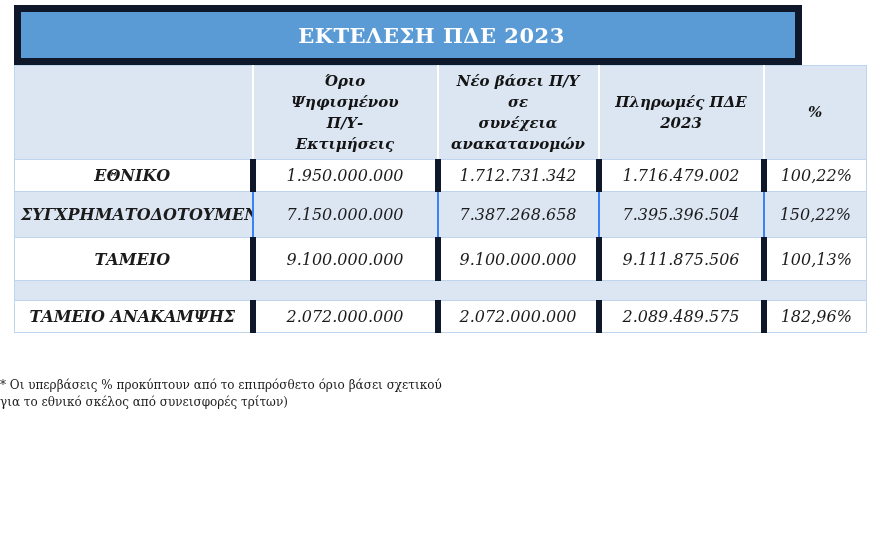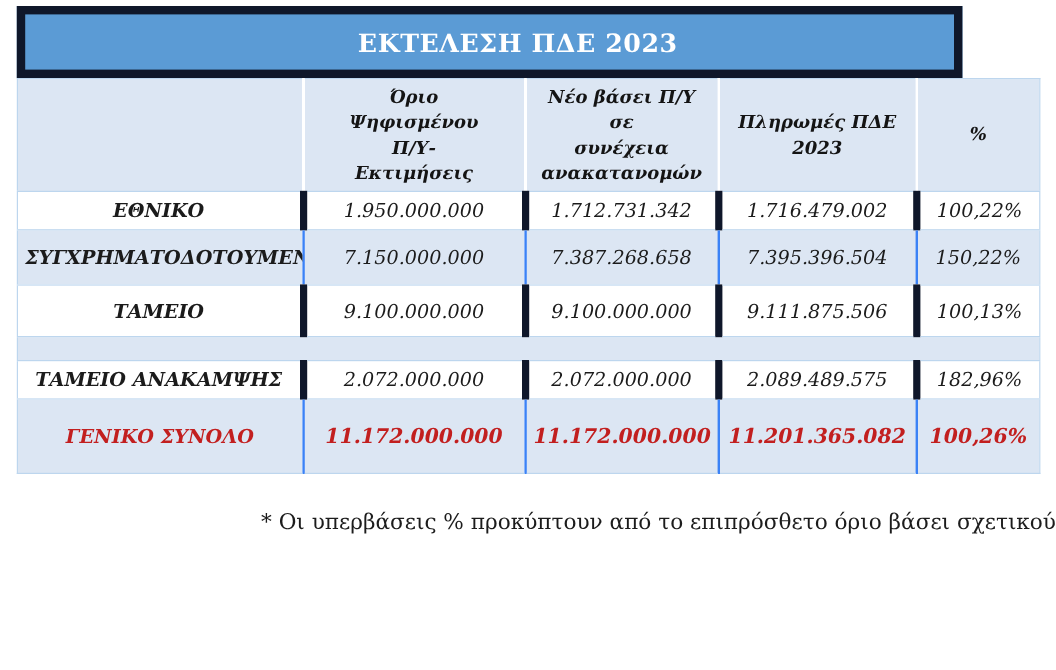--- a/index.html
+++ b/index.html
@@ -52,21 +52,21 @@
     border-top:1px solid #bdd6ee; border-bottom:1px solid #bdd6ee;
   }
 
   tr.total-row td {
     height:62px; color:#c21f1f; font-weight:bold; font-size:17px;
   }
   tr.total-row td.label-cell { font-size:16px; color:#c21f1f; }
 
   
   .note {
-    margin-top:28px; text-align:right; font-size:18px; line-height:1.4;
+    margin-top:44px; text-align:left; font-size:12px; line-height:1.4;
     color:#1c1c1c;
   }
   .note-line { display:block; }
 </style>
 </head>
 <body>
 
 <div class="doc">
 
   <div class="titlebar">
@@ -129,27 +129,21 @@
       <tr class="spacer-row">
         <td colspan="5"></td>
       </tr>
       <tr class="row-white r-std">
         <td class="label-cell">ΤΑΜΕΙΟ ΑΝΑΚΑΜΨΗΣ</td>
         <td>2.072.000.000</td>
         <td>2.072.000.000</td>
         <td>2.089.489.575</td>
         <td>182,96%</td>
       </tr>
-      <tr class="row-shade total-row">
-        <td class="label-cell">ΓΕΝΙΚΟ ΣΥΝΟΛΟ</td>
-        <td>11.172.000.000</td>
-        <td>11.172.000.000</td>
-        <td>11.201.365.082</td>
-        <td>100,26%</td>
-      </tr>
     </tbody>
   </table>
 
   <div class="note">
     <span class="note-line">* Οι υπερβάσεις % προκύπτουν από το επιπρόσθετο όριο βάσει σχετικού</span>
+    <span class="note-line">για το εθνικό σκέλος από συνεισφορές τρίτων)</span>
   </div>
 
 </div>
 
 </body></html>

